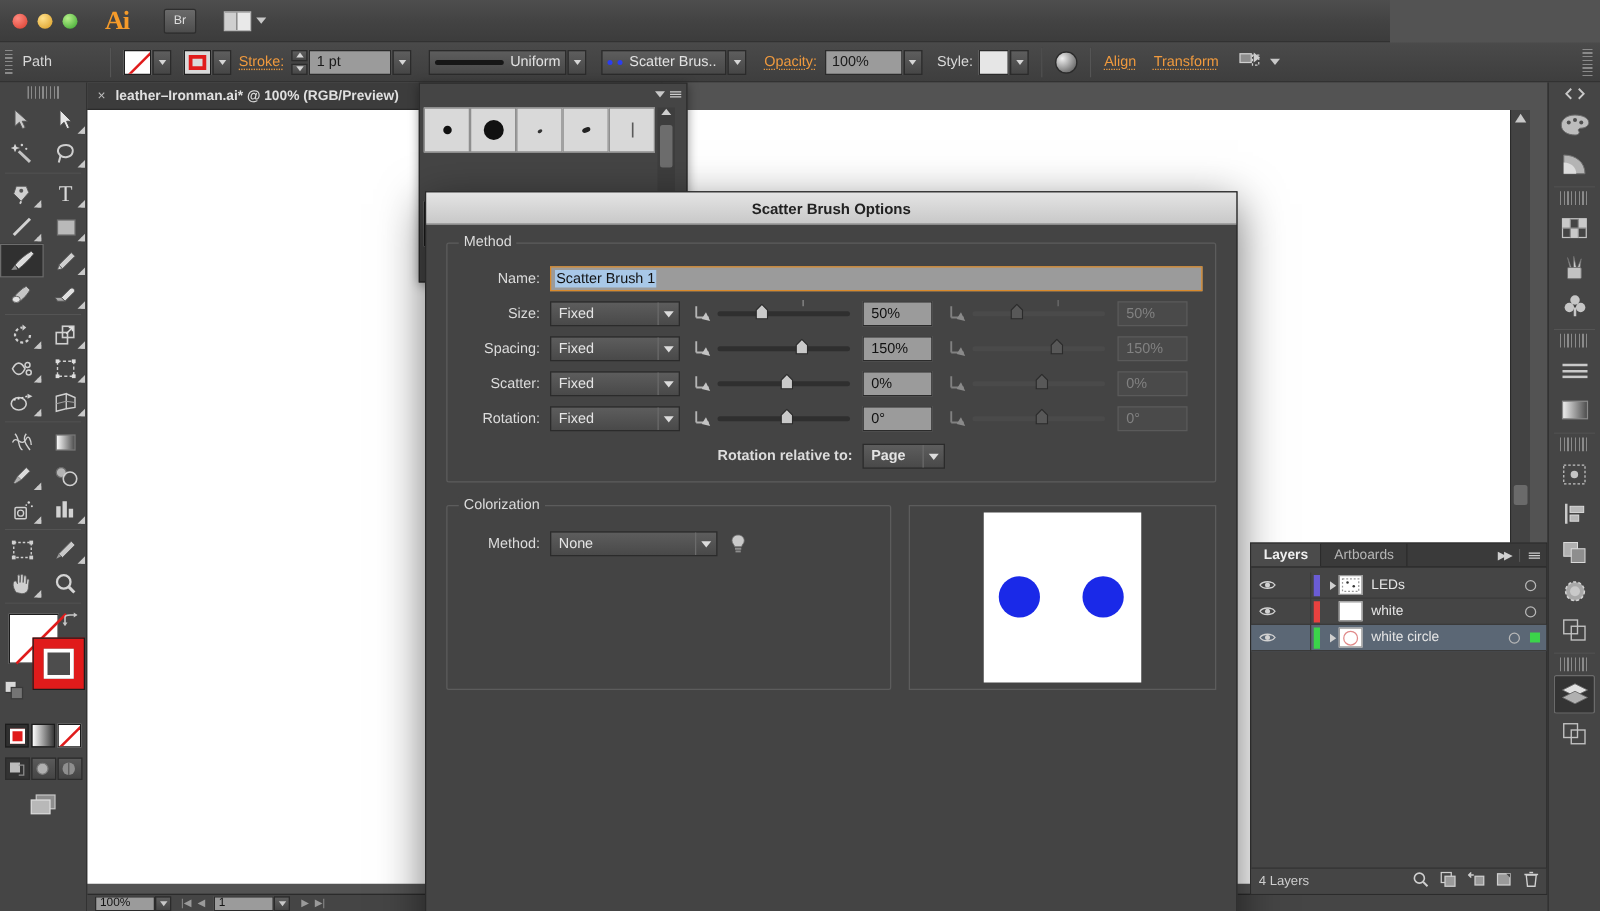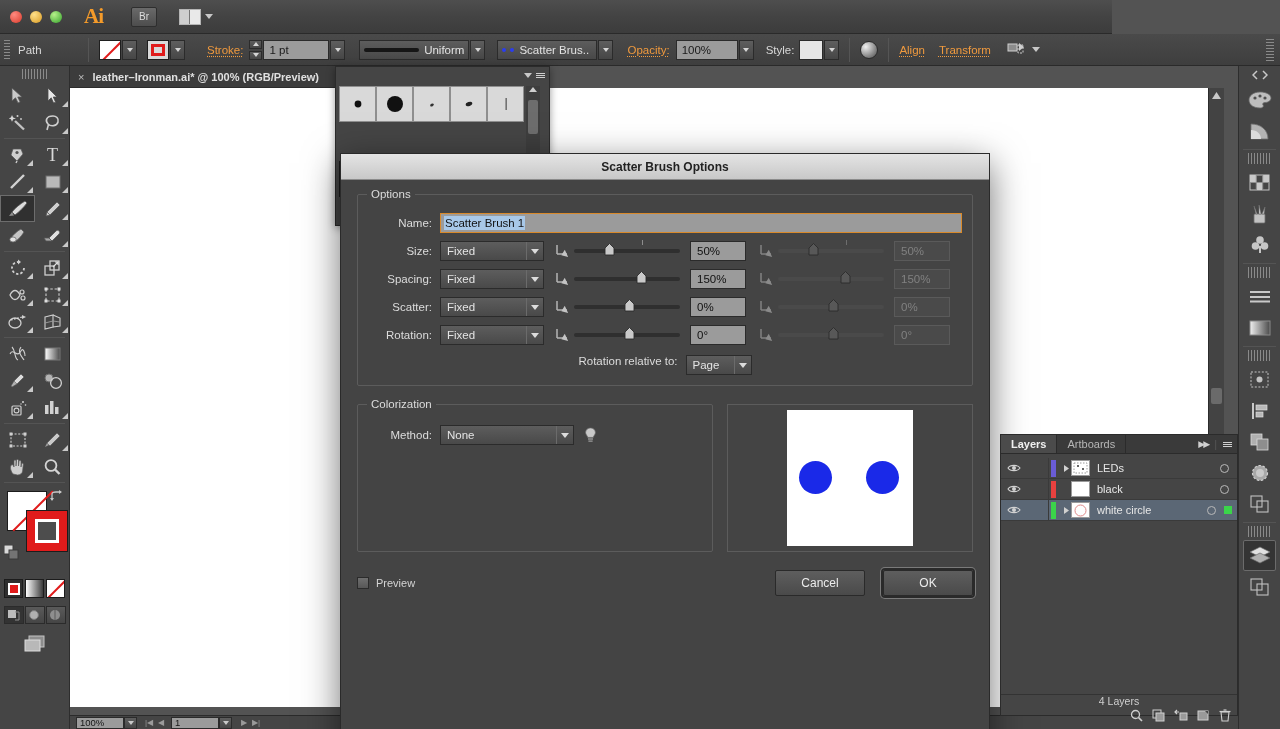--- a/index.html
+++ b/index.html
@@ -173,21 +173,21 @@
   .dd.sm{width:66px;}
   .slider-wrap{display:flex;align-items:center;margin-left:12px;position:relative;}
   .anchor-ico{width:14px;height:14px;margin-right:4px;}
   .strack{width:106px;height:4px;background:#2f2f2f;border-radius:2px;position:relative;}
   .strack.dim{background:#4a4a4a;}
   .strack .tick{position:absolute;top:-9px;width:1px;height:5px;background:#8d8d8d;}
   .shandle{position:absolute;top:-6px;width:11px;height:13px;}
   .vfield{width:56px;height:20px;background:#9b9b9b;border:1px solid #2b2b2b;color:#111;
     display:flex;align-items:center;padding-left:6px;font-size:11.5px;margin-left:10px;}
   .vfield.dim{background:#4a4a4a;border-color:#5a5a5a;color:#818181;}
-  .rotrel{display:flex;justify-content:center;gap:8px;margin-top:6px;font-size:11.5px;color:#dcdcdc;}
+  .rotrel{display:flex;align-items:center;justify-content:center;gap:8px;margin-top:6px;font-size:11.5px;color:#dcdcdc;font-weight:bold;}
   .colorization{display:flex;gap:14px;margin-top:18px;}
   .col-left{width:358px;height:148px;}
   .col-right{width:248px;height:148px;border:1px solid #5c5c5c;display:flex;align-items:center;justify-content:center;}
   .preview-thumb{width:126px;height:136px;background:#fff;position:relative;}
   .pcirc{position:absolute;width:33px;height:33px;border-radius:50%;background:#1a29e8;}
   .bulb{width:13px;height:16px;margin-left:10px;}
   .keycolor-sw{width:22px;height:20px;background:#1a29e8;border:1px solid #222;margin-left:10px;}
   .eyedrop{width:18px;height:18px;margin-left:10px;}
   .footer{display:flex;align-items:center;margin-top:18px;}
   .chk{width:12px;height:12px;background:linear-gradient(to bottom,#6f6f6f,#575757);border:1px solid #2b2b2b;margin-right:7px;}
@@ -210,21 +210,21 @@
   .eye{width:26px;display:flex;align-items:center;justify-content:center;}
   .lockcell{width:22px;border-right:1px solid #3a3a3a;height:21px;}
   .cstrip{width:5px;height:17px;margin:0 5px 0 2px;}
   .disc{width:10px;display:flex;align-items:center;justify-content:center;}
   .thumb{width:19px;height:16px;background:#fff;border:1px solid #9a9a9a;margin-right:7px;display:flex;align-items:center;justify-content:center;}
   .lname{flex:1;font-size:11px;color:#e6e6e6;}
   .target{width:26px;display:flex;align-items:center;justify-content:center;}
   .tcirc{width:9px;height:9px;border-radius:50%;border:1px solid #b9b9b9;}
   .selsq{width:8px;height:8px;background:#3bd44a;margin-right:5px;}
   .lp-foot{position:absolute;bottom:0;left:0;width:236px;height:21px;background:#454545;border-top:1px solid #333;
-    display:flex;align-items:center;padding:0 6px;font-size:10.5px;color:#cfcfcf;gap:2px;flex-direction:column;}
+    display:flex;align-items:center;padding:0 6px;font-size:10.5px;color:#cfcfcf;gap:2px;}
   .lp-foot .icons{margin-left:auto;display:flex;gap:9px;align-items:center;}
 
   
   .dock{position:absolute;right:0;top:66px;width:42px;height:663px;background:#454545;border-left:1px solid #2d2d2d;}
   .dock-top{height:18px;display:flex;align-items:center;justify-content:center;}
   .dicon{height:31px;display:flex;align-items:center;justify-content:center;}
   .dicon.act{background:#343434;box-shadow:inset 0 0 0 1px #6b6b6b;margin:0 4px;border-radius:2px;}
   .dgrip{height:11px;width:24px;margin:3px auto;background-image:repeating-linear-gradient(to right,#8a8a8a 0 1px,transparent 1px 3px);background-size:auto 100%;}
   .ddiv{height:1px;background:#383838;border-bottom:1px solid #545454;margin:3px 4px;}
 </style>
@@ -261,21 +261,21 @@
     </div>
 
   <div style="width:10px"></div>
   <div class="stroke-sq">
       <span></span>
     </div>
   <div class="mini-drop">
       <span class="caret"></span>
     </div>
 
-  <span class="cb-ul" style="margin-left:22px">Stroke:</span>
+  <span class="cb-ul" style="margin-left:6px">Stroke:</span>
   <div class="stepper" style="margin-left:6px">
     <div>
         <span class="sm-up"></span>
       </div>
       <div>
         <span class="sm-dn"></span>
       </div>
   </div>
   <div class="field" style="width:66px">1 pt</div>
   <div class="mini-drop">
@@ -694,21 +694,21 @@
       <div class="bp-cell sel"></div>
     </div>
   </div>
 </div>
 
 <div class="dlg">
   <div class="dlg-title">Scatter Brush Options</div>
   <div class="dlg-body">
 
     <div class="group">
-      <span class="group-title">Options</span>
+      <span class="group-title">Method</span>
 
       <div class="row">
         <span class="rlabel">Name:</span>
         <span class="namefield">
           <span class="sel">Scatter Brush 1</span>
         </span>
       </div>
 
       <div id="slider-rows">
           <div class="row">
@@ -868,28 +868,20 @@
       </div>
 
       <div class="col-right">
         <div class="preview-thumb">
           <span class="pcirc" style="left:12px;top:51px"></span>
           <span class="pcirc" style="left:79px;top:51px"></span>
         </div>
       </div>
     </div>
 
-    <div class="footer">
-      <span class="chk"></span>
-      <span>Preview</span>
-      <span style="margin-left:auto"></span>
-      <span class="btn">Cancel</span>
-      <span style="width:18px"></span>
-      <span class="btn primary">OK</span>
-    </div>
   </div>
 </div>
 
 <div class="layerspanel">
   <div class="lp-tabs">
     <div class="lp-tab act">Layers</div>
     <div class="lp-tab">Artboards</div>
     <div class="lp-tabspacer">
       <span class="dbl-arrow">▶▶</span>
       <span style="color:#555">|</span>
@@ -931,21 +923,21 @@
         <span class="eye">
           <svg width="14" height="10" viewBox="0 0 14 10">
             <path d="M1 5 C3 1.5 11 1.5 13 5 C11 8.5 3 8.5 1 5 Z" fill="none" stroke="#d2d2d2" stroke-width="1.1"></path>
             <circle cx="7" cy="5" r="2" fill="#d2d2d2"></circle>
           </svg>
         </span>
         <span class="lockcell"></span>
         <span class="cstrip" style="background:#e8413f"></span>
         <span class="disc"></span>
         <span class="thumb"></span>
-        <span class="lname">black</span>
+        <span class="lname">white</span>
         <span class="target">
           <span class="tcirc"></span>
         </span>
       </div>
       <div class="lrow sel">
         <span class="eye">
           <svg width="14" height="10" viewBox="0 0 14 10">
             <path d="M1 5 C3 1.5 11 1.5 13 5 C11 8.5 3 8.5 1 5 Z" fill="none" stroke="#d2d2d2" stroke-width="1.1"></path>
             <circle cx="7" cy="5" r="2" fill="#d2d2d2"></circle>
           </svg>

